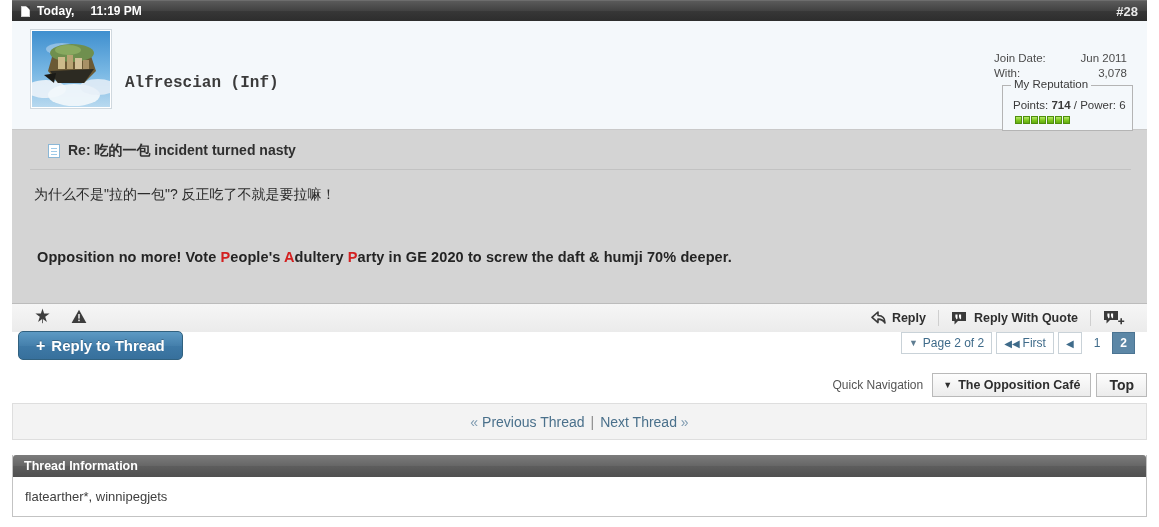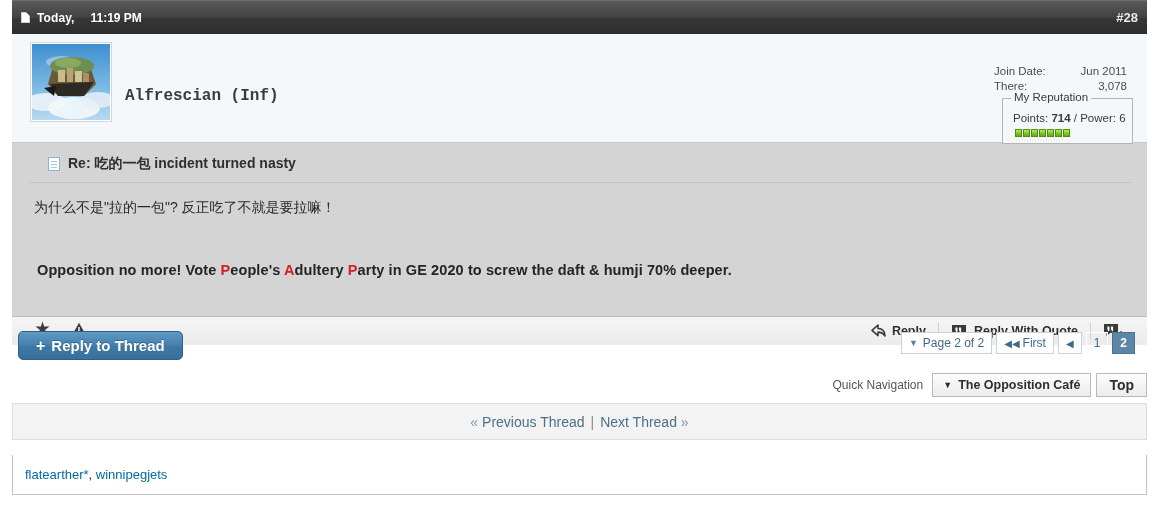--- a/index.html
+++ b/index.html
@@ -26,21 +26,21 @@
   
   .post {
     position: absolute;
     left: 12px;
     top: 0px;
     width: 1135px;
     background: #d4d4d4;
   }
 
   .post-head {
-    height: 34px;
+    height: 21px;
     background: linear-gradient(to bottom, #5a5a5a 0%, #414141 50%, #373737 51%, #2d2d2d 100%);
     color: #ffffff;
     display: flex;
     align-items: center;
     padding: 0 9px;
     box-sizing: border-box;
     font-size: 12px;
     border-top: 1px solid #6d6d6d;
   }
   .post-head .doc-icon {
@@ -404,21 +404,21 @@
     border-radius: 3px 3px 0 0;
     box-sizing: border-box;
   }
   .ti-body {
     padding: 9px 0 8px 12px;
     font-size: 14px;
     color: #2e2e2e;
     line-height: 22px;
   }
   .ti-muted { color: #7a7a7a; }
-  .ti-users a { color: #0369a1; text-decoration: none; cursor: pointer; }
+  .ti-users a { color: #404040; text-decoration: none; cursor: pointer; }
   .ti-users { font-size: 13px; }
 </style>
 </head>
 <body>
 
 <div class="page">
 
   <div class="post">
 
     <div class="post-head">
@@ -456,21 +456,21 @@
       </div>
 
       <div class="usertitle">Alfrescian (Inf)</div>
 
       <div class="stats">
         <div class="row">
           <span>Join Date:</span>
           <span class="val">Jun 2011</span>
         </div>
         <div class="row">
-          <span>There:</span>
+          <span>With:</span>
           <span class="val">3,078</span>
         </div>
       </div>
 
       <div class="rep-box">
         <span class="rep-legend">My Reputation</span>
         <div class="rep-points">
           <span>Points:</span>
           <b>714</b>
           <span>/ Power: 6</span>
@@ -578,20 +578,21 @@
 
   <div class="threadnav">
     <span class="chev">«</span>&nbsp;
     <a>Previous Thread</a>
     <span class="bar">|</span>
     <a>Next Thread</a>&nbsp;
     <span class="chev">»</span>
   </div>
 
   <div class="threadinfo">
+    <div class="ti-head">Thread Information</div>
     <div class="ti-body">
       <div class="ti-users">
         <a>flatearther*</a><span>, </span><a>winnipegjets</a>
       </div>
     </div>
   </div>
 
 </div>
 
 </body></html>

